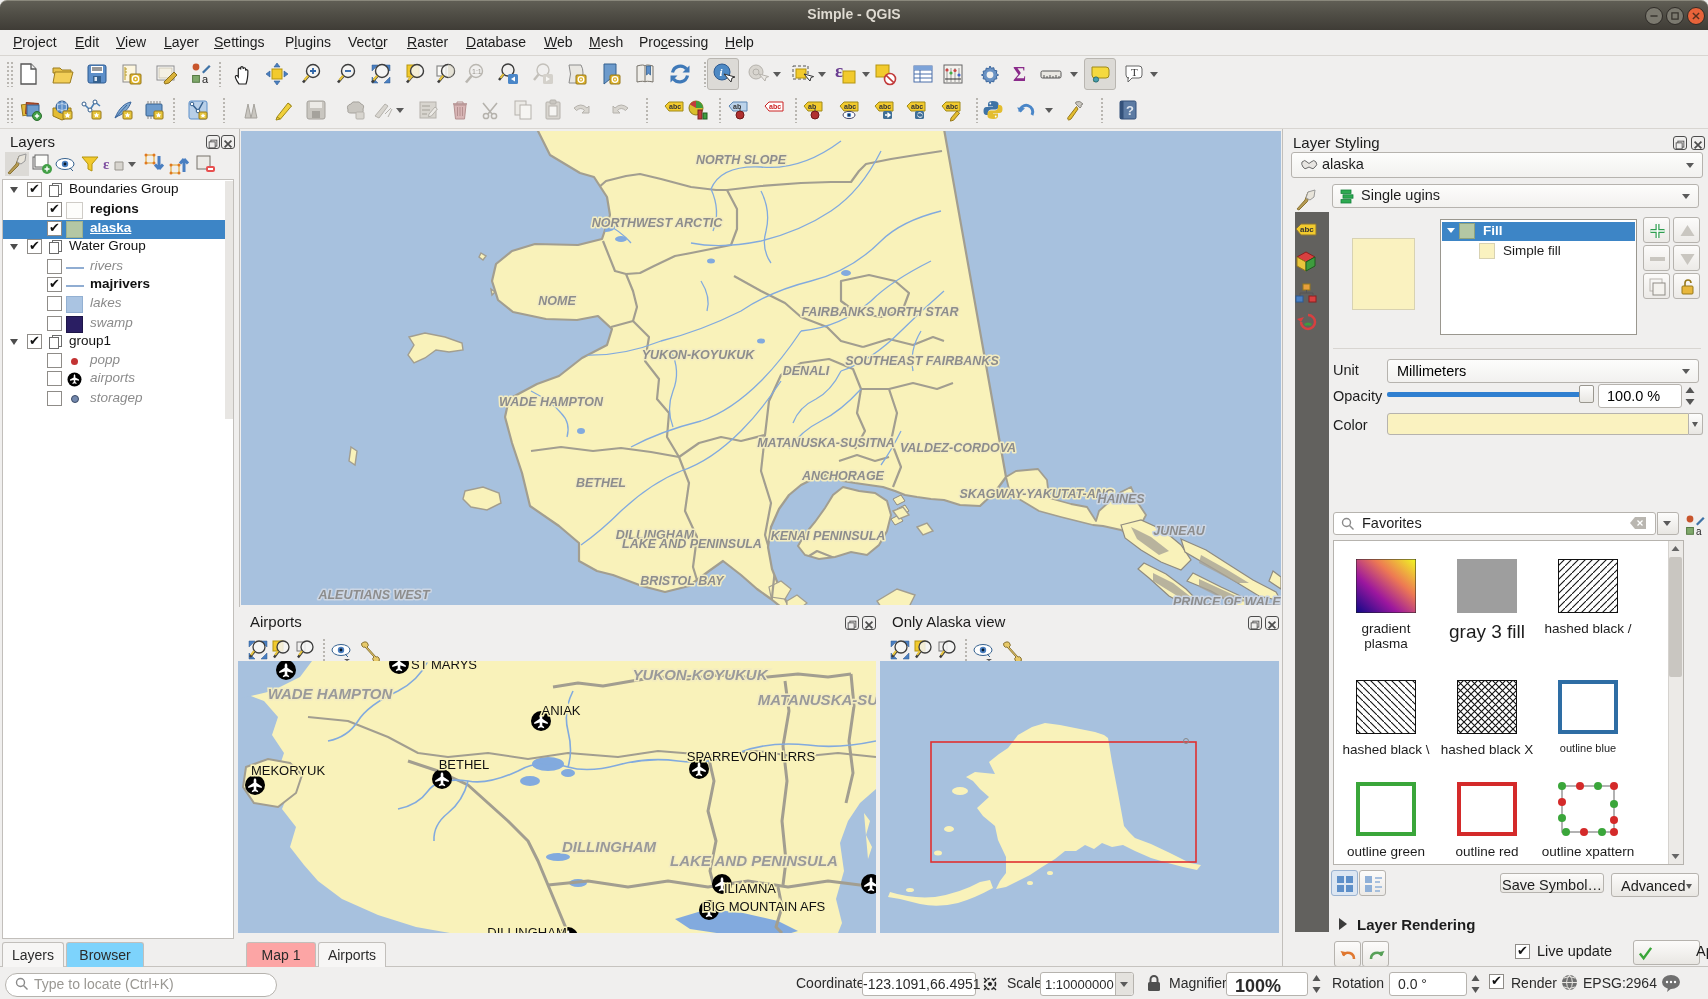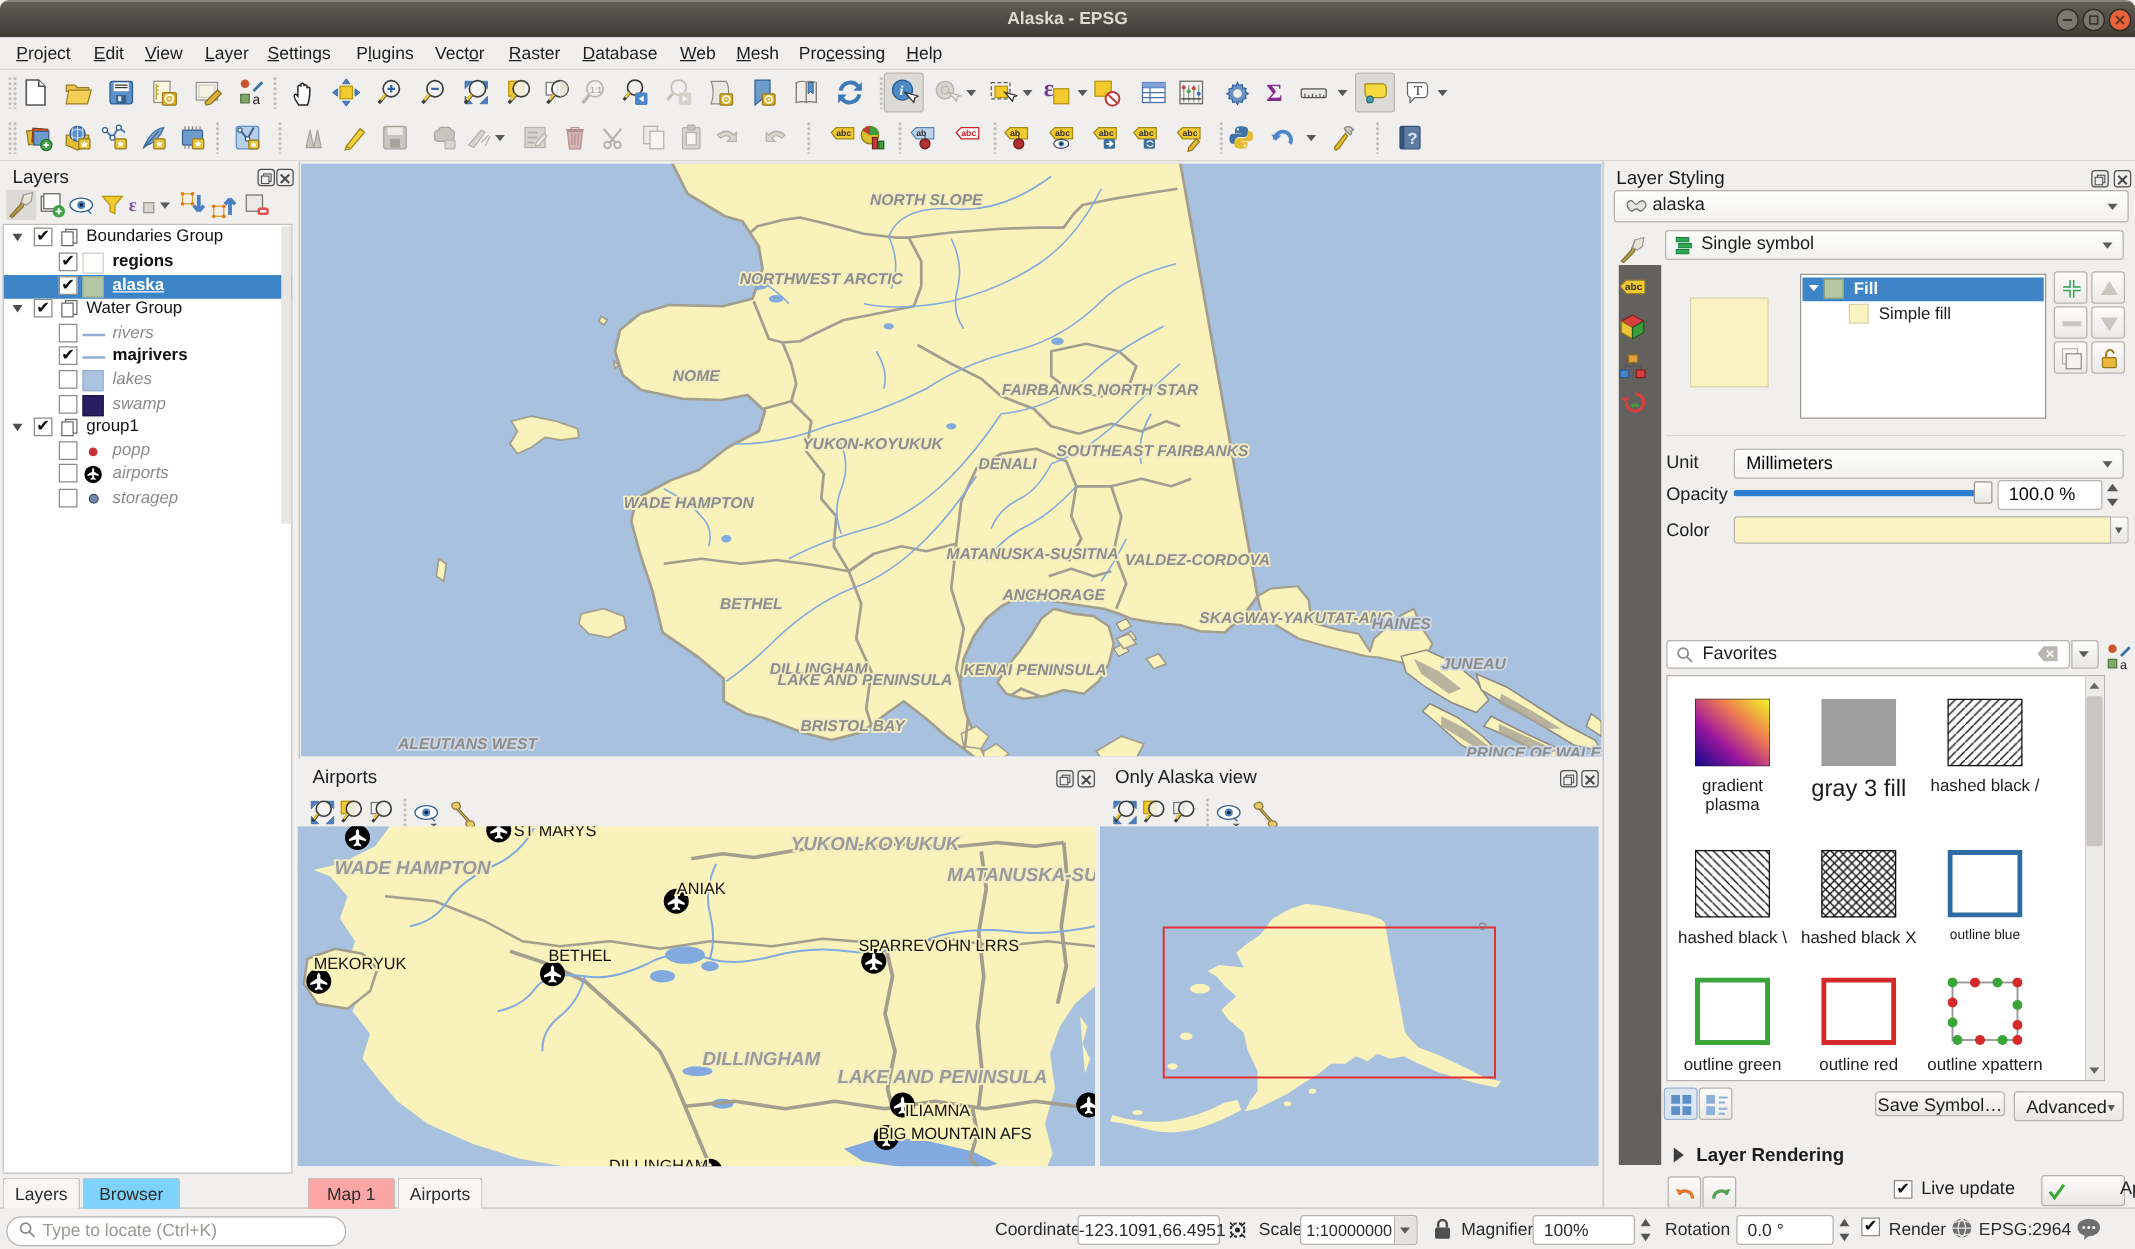--- a/index.html
+++ b/index.html
@@ -44,21 +44,21 @@
 border:1px solid #c2bfbb;border-bottom:none;background:#7dd3fc;
 display:flex;align-items:center;justify-content:center;border-radius:3px 3px 0 0;}
 .tab.active{background:#f7f6f5;}
 .ibox{position:absolute;background:#ffffff;border:1px solid #b6b3ae;border-radius:3px;}
 .cb{position:absolute;width:15px;height:15px;background:#fff;border:1px solid #8f8c88;}
 .cb.checked:before{content:"✔";position:absolute;left:1px;top:-2px;font-size:13px;color:#111;}
 </style></head>
 <body>
 <div id="app">
   <div id="titlebar" class="abs">
-    <span class="title">Alaska - EPSG</span>
+    <span class="title">Simple - QGIS</span>
     <span class="winbtn" style="left:1645px;background:#7b796f">
         <svg viewBox="0 0 18 18" style="width:16px;height:16px;display:block">
           <path d="M5 9h8" stroke="#35322c" stroke-width="1.6"></path>
         </svg>
       </span>
     <span class="winbtn" style="left:1666px;background:#7b796f">
         <svg viewBox="0 0 18 18" style="width:16px;height:16px;display:block">
           <rect x="5.5" y="5.5" width="7" height="7" fill="none" stroke="#35322c" stroke-width="1.4"></rect>
         </svg>
       </span>
@@ -1075,21 +1075,21 @@
           <path d="M3 9l4 3 3-5z" fill="#d84040"></path>
           <path d="M10 14q4-3 8 0l-2 2q-2-1.5-4 0z" fill="#3e9c3e"></path>
         </svg>
       </span>
     <div class="ibox" style="left:49px;top:55px;width:367px;height:24px;background:linear-gradient(#fdfdfc,#f2f1ef);">
         <span class="abs" style="left:7px;top:4px;width:16px;height:15px;"><svg viewBox="0 0 16 15">
             <rect x="1" y="1" width="10" height="3.4" fill="#2daa50" stroke="#13813a" stroke-width=".8"></rect>
             <rect x="3" y="5.8" width="10" height="3.4" fill="#2daa50" stroke="#13813a" stroke-width=".8"></rect>
             <rect x="1" y="10.6" width="10" height="3.4" fill="#2daa50" stroke="#13813a" stroke-width=".8"></rect>
           </svg></span>
-        <span class="abs" style="left:28px;top:2px;font-size:14.5px;color:#1c1c1c;">Single symbol</span>
+        <span class="abs" style="left:28px;top:2px;font-size:14.5px;color:#1c1c1c;">Single ugins</span>
         <span class="darr" style="right:8px;top:9px;"></span>
       </div>
     <span class="abs" style="left:69px;top:109px;width:63px;height:72px;background:#faf2c0;border:1px solid #d8d2b2;"></span>
     <div class="ibox" style="left:157px;top:90px;width:197px;height:116px;border-radius:0;border-color:#9a978f;">
         <span class="abs" style="left:1px;top:2px;width:193px;height:19px;background:#3d85c6;"></span>
         <span class="abs" style="left:6px;top:8px;width:0;height:0;border-left:4px solid transparent;border-right:4px solid transparent;border-top:5px solid #fff;"></span>
         <span class="abs" style="left:18px;top:3px;width:16px;height:16px;background:#b4c7a4;border:1px solid #8fa37e;"></span>
         <span class="abs" style="left:42px;top:3px;font-size:13.5px;font-weight:bold;color:#fff;">Fill</span>
         <span class="abs" style="left:38px;top:23px;width:16px;height:16px;background:#faf2c0;border:1px solid #d8d2b2;"></span>
         <span class="abs" style="left:62px;top:23px;font-size:13.5px;color:#1c1c1c;">Simple fill</span>
@@ -1292,21 +1292,21 @@
         <span style="position:absolute;left:4px;top:4px;font-size:13px;">1:10000000</span>
         <span style="position:absolute;right:0;top:0;width:18px;height:22px;background:#e4e2de;border-left:1px solid #b6b3ae;border-radius:0 3px 3px 0;"></span>
         <span class="darr" style="right:5px;top:9px;"></span>
       </div>
     <span class="abs" style="left:1146px;top:7px;width:16px;height:18px;"><svg viewBox="0 0 16 18">
           <rect x="2" y="8" width="12" height="9" rx="1.5" fill="#4f4f4f"></rect>
           <path d="M4.5 8V5.5a3.5 3.5 0 0 1 7 0V8" fill="none" stroke="#4f4f4f" stroke-width="2"></path>
         </svg></span>
     <span class="abs" style="left:1169px;top:8px;">Magnifier</span>
     <div class="ibox" style="left:1226px;top:5px;width:82px;height:24px;">
-        <span style="position:absolute;left:8px;top:3px;font-size:14px;">100%</span>
+        <span style="position:absolute;left:8px;top:3px;font-size:18px;font-weight:bold;">100%</span>
       </div>
     <span class="abs" style="left:1310px;top:6px;width:13px;height:22px;"><svg viewBox="0 0 13 22">
           <path d="M6.5 2l4 6h-8z" fill="#555"></path>
           <path d="M6.5 20l-4-6h8z" fill="#555"></path>
         </svg></span>
     <span class="abs" style="left:1332px;top:8px;">Rotation</span>
     <div class="ibox" style="left:1389px;top:5px;width:78px;height:24px;">
         <span style="position:absolute;left:8px;top:3px;font-size:14px;">0.0 °</span>
       </div>
     <span class="abs" style="left:1469px;top:6px;width:13px;height:22px;"><svg viewBox="0 0 13 22">

